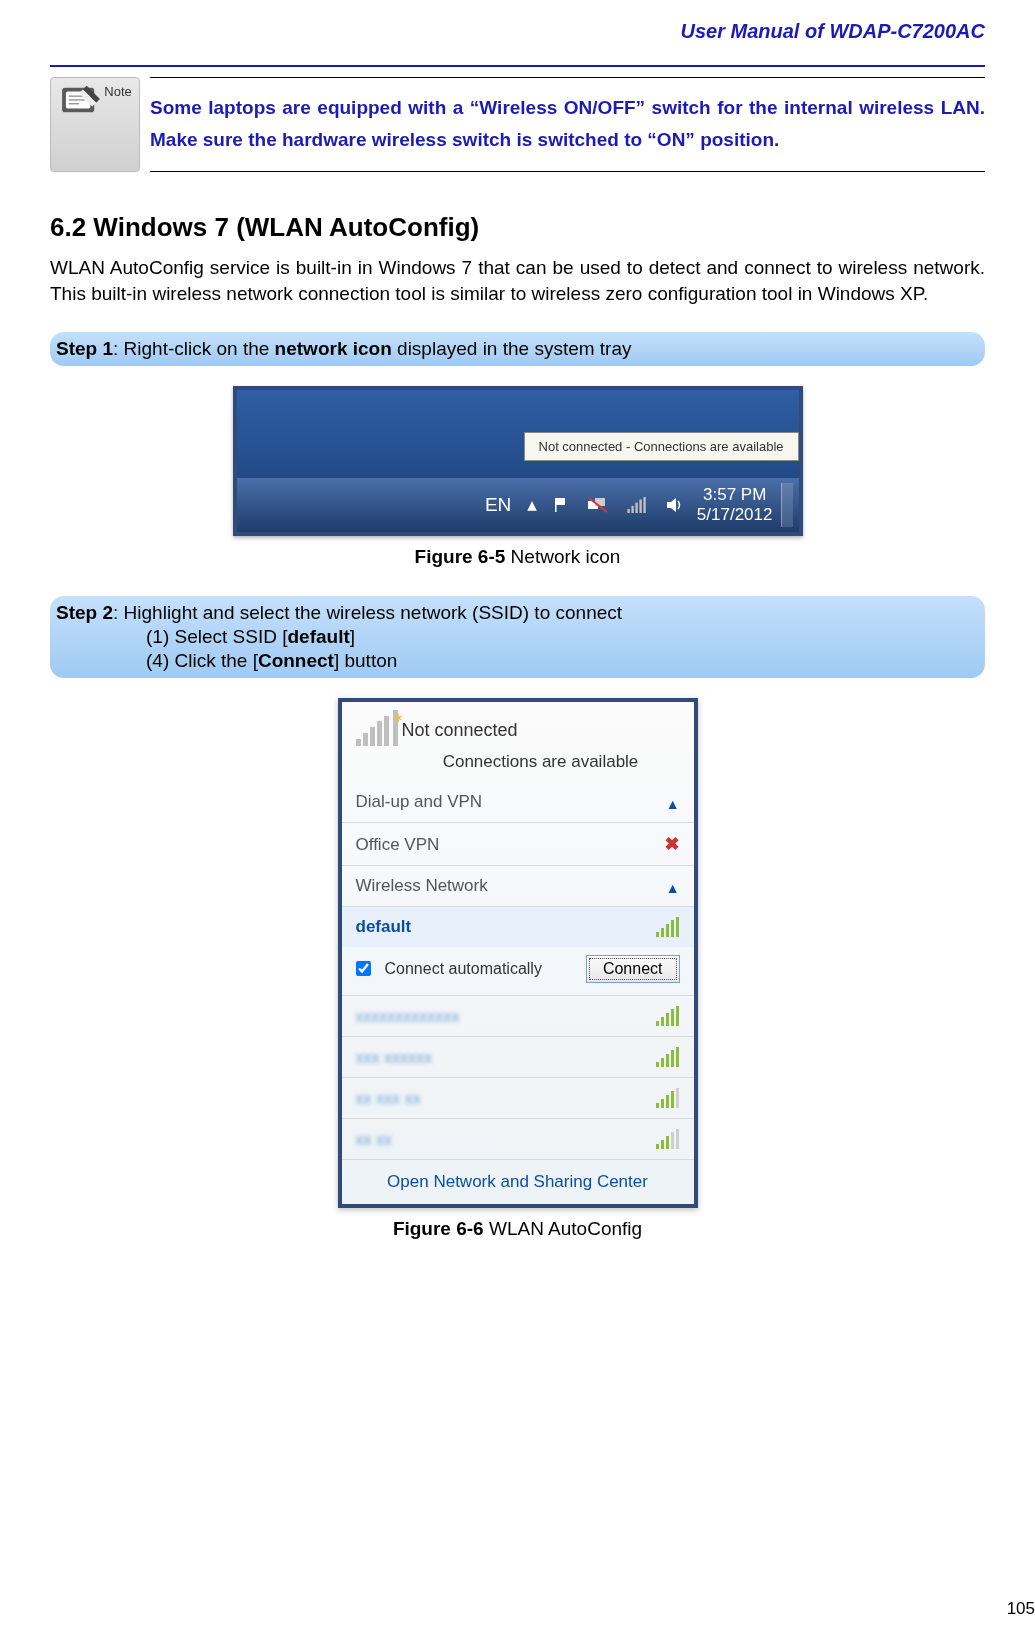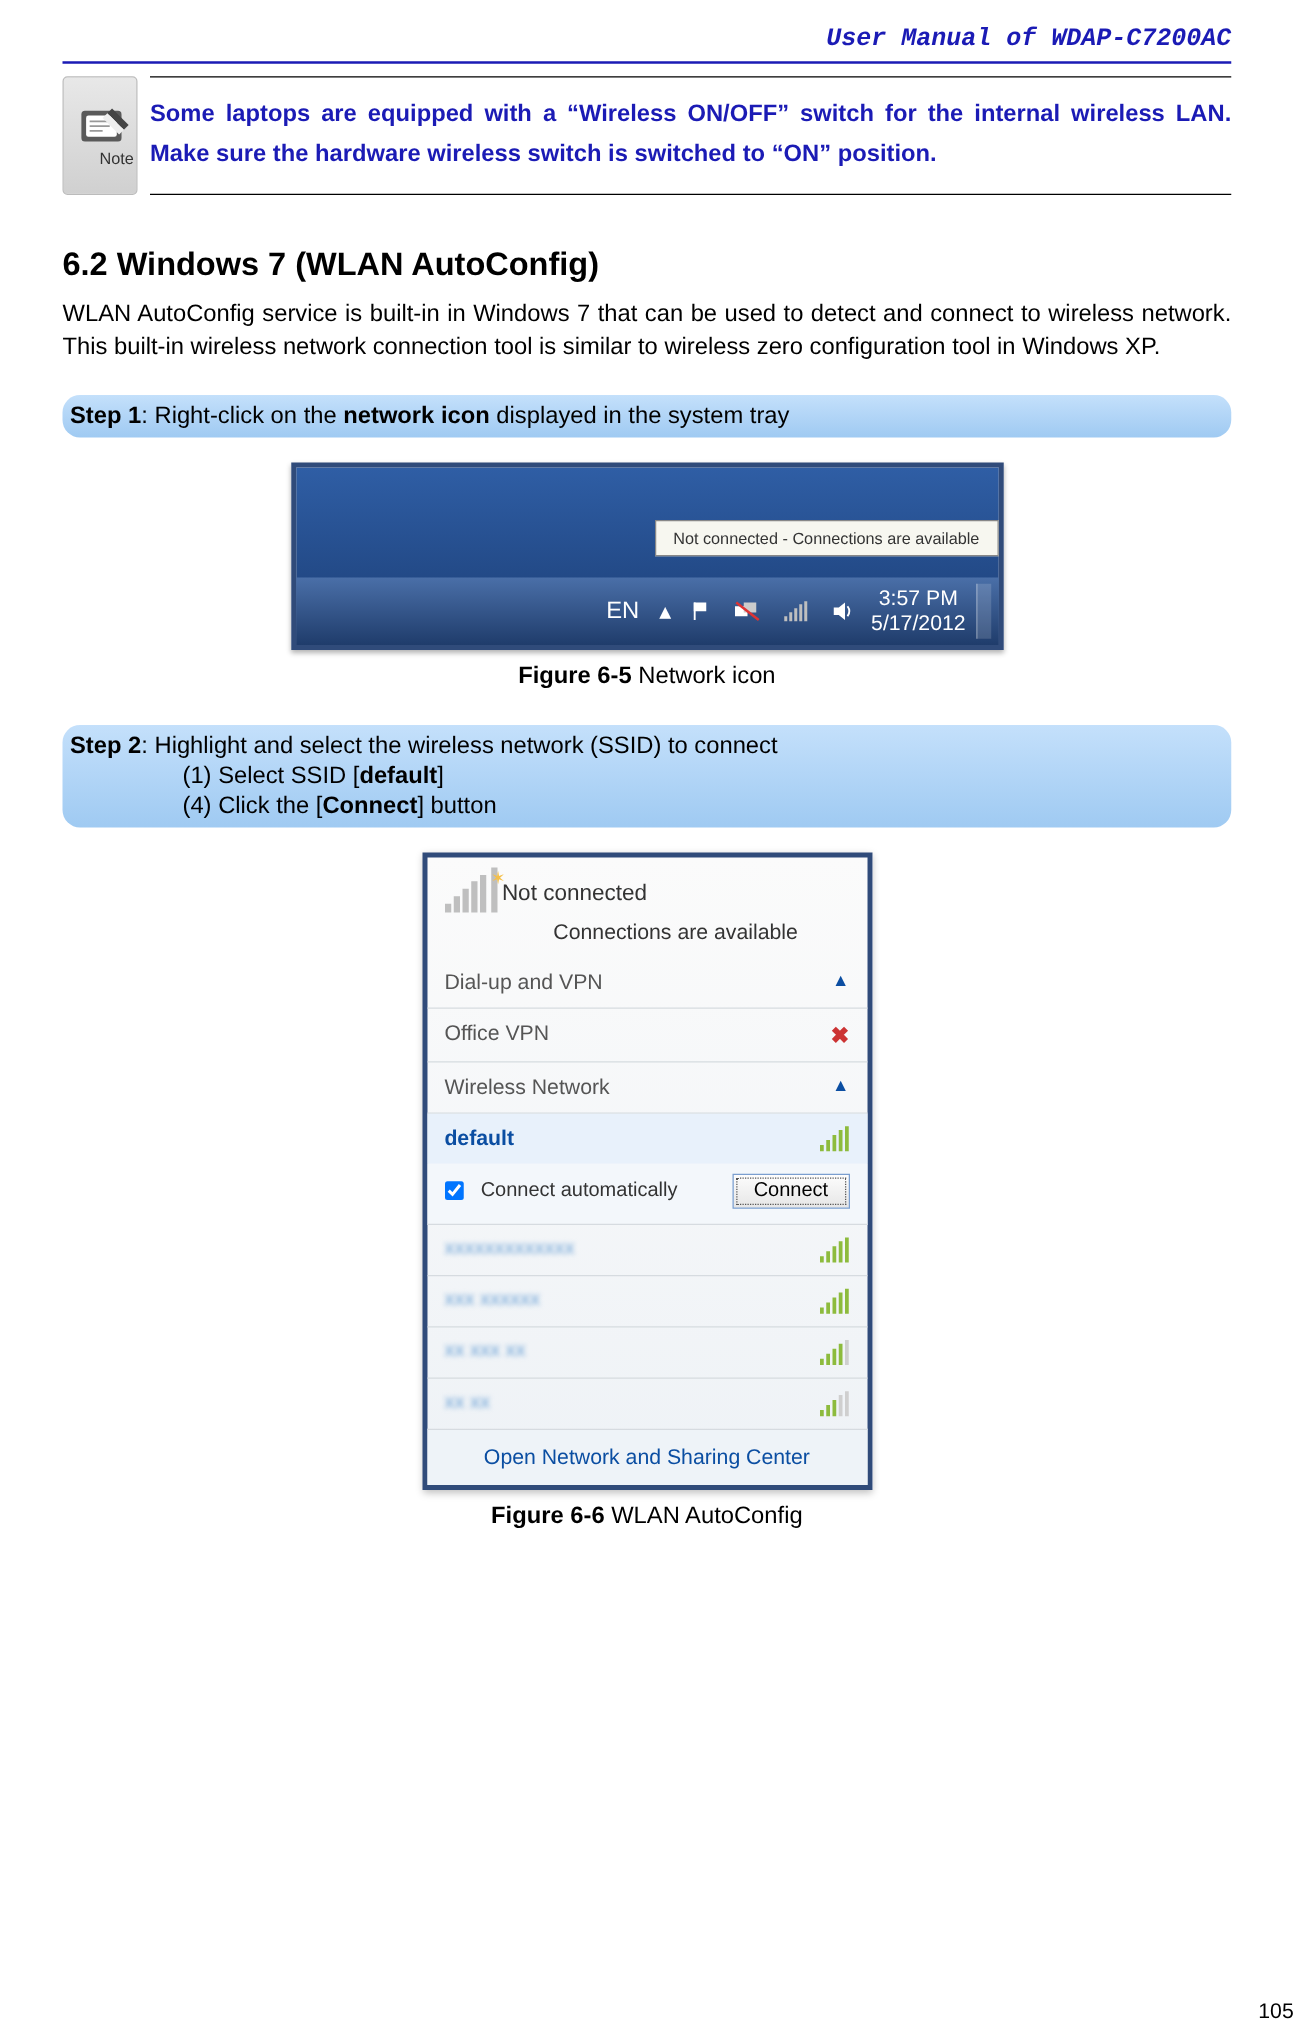--- a/index.html
+++ b/index.html
@@ -11,38 +11,37 @@
     position: relative;
     padding: 20px 50px 40px 50px;
     color: #000;
   }
   .page-header {
     text-align: right;
     font-style: italic;
     font-weight: bold;
     color: #1b1bb5;
     font-size: 20px;
-    padding-bottom: 6px;
-    font-family: Liberation Mono, monospace;
+    padding-bottom: 22px;
   }
   .header-rule {
     border: none;
     border-top: 2px solid #1b1bb5;
     margin-bottom: 10px;
   }
   .note-box {
     display: flex;
     align-items: stretch;
     margin-bottom: 40px;
   }
   .note-icon-wrap {
-    width: 60px;
+    width: 90px;
     display: flex;
-    flex-direction: column;
-    align-items: flex-end;
+    flex-direction: row;
+    align-items: flex-start;
     justify-content: center;
     background: linear-gradient(#e8e8e8,#d0d0d0);
     border: 1px solid #bbb;
     border-radius: 4px;
     padding: 4px 2px;
     margin-right: 10px;
   }
   .note-icon-wrap svg { width: 46px; height: 34px; }
   .note-icon-label { font-size: 13px; color: #333; margin-top: 2px; }
   .note-body {
@@ -126,21 +125,21 @@
     border: 4px solid #304b7a;
     background: linear-gradient(#fbfbfb,#eef2f6);
     font-size: 17px;
     color: #333;
     box-shadow: 0 2px 6px rgba(0,0,0,.25);
   }
   .wlan-row {
     padding: 10px 14px;
     border-bottom: 1px solid #d6dbe0;
     display:flex;
-    align-items:flex-start;
+    align-items:flex-end;
     justify-content:space-between;
   }
   .wlan-row.noborder { border-bottom:none; }
   .wlan-header { padding: 14px 14px 4px 14px; }
   .sig-icon { width:24px; height:20px; position:relative; }
   .sig-icon span { position:absolute; bottom:0; width:3px; background:#8dbb3d; }
   .sig-icon.gray span { background:#bfbfbf; }
   .sig-icon span:nth-child(1){left:0;height:5px;}
   .sig-icon span:nth-child(2){left:5px;height:9px;}
   .sig-icon span:nth-child(3){left:10px;height:13px;}

